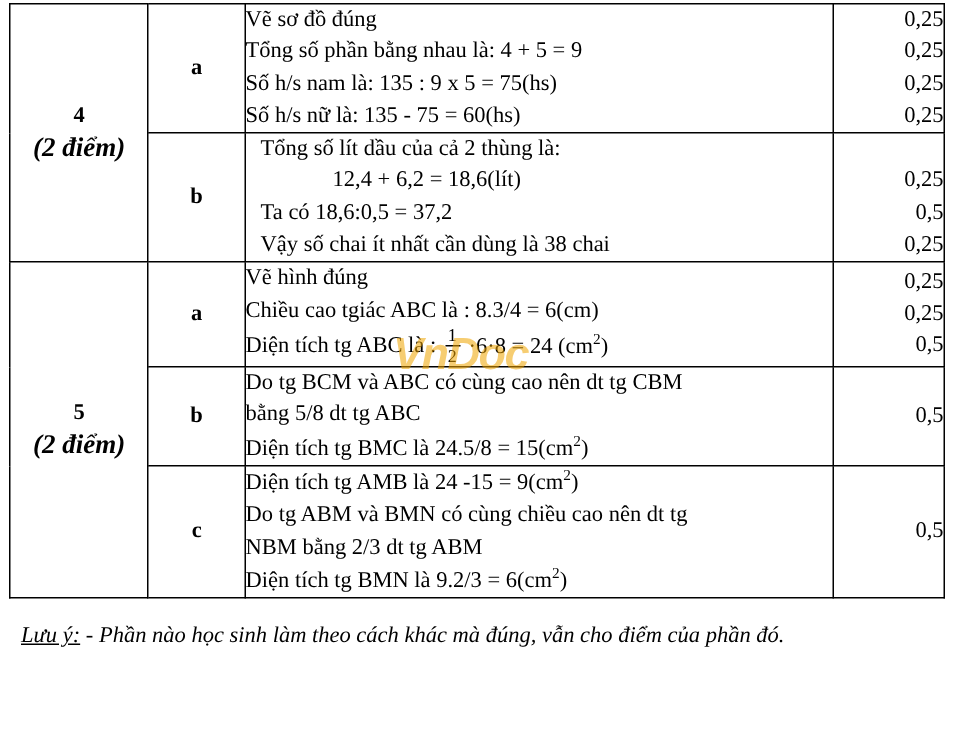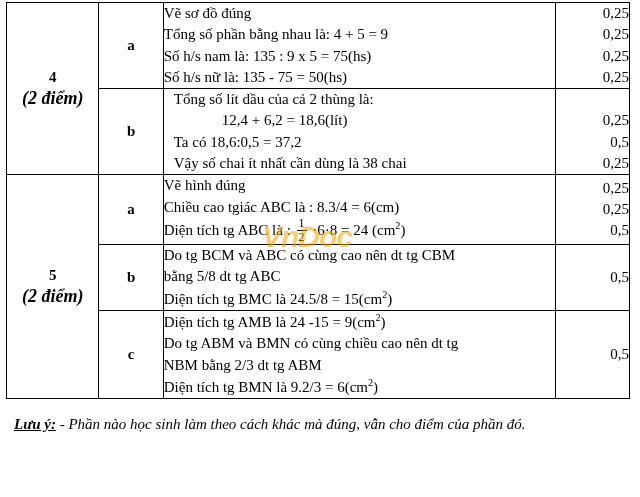--- a/index.html
+++ b/index.html
@@ -104,21 +104,21 @@
   .frac .den { display: block; border-top: 1px solid #000; padding: 0 2px; }
 
   .note {
     margin: 14px 0 0 14px;
     font-size: 15px;
     font-style: italic;
     line-height: 1.5;
     width: 600px;
   }
   .note .lead {
-    font-weight: bold;
+    font-weight: normal;
     font-style: italic;
     text-decoration: underline;
   }
   .note .ln2 { display: block; margin-left: 26px; margin-top: 6px;}
   .note b { font-weight: bold; }
 </style>
 </head>
 <body>
 
 <div class="page">
@@ -141,21 +141,21 @@
           <span>4</span>
           <span class="pts">(2 điểm)</span>
         </td>
         <td class="pcell">
           <span>a</span>
         </td>
         <td class="ccell">
           <span class="ln">Vẽ sơ đồ đúng</span>
           <span class="ln">Tổng số phần bằng nhau là:  4 + 5 = 9</span>
           <span class="ln">Số h/s nam là:   135 : 9 x 5 = 75(hs)</span>
-          <span class="ln">Số h/s nữ là:  135 - 75 = 50(hs)</span>
+          <span class="ln">Số h/s nữ là:  135 - 75 = 60(hs)</span>
         </td>
         <td class="scell">
           <span class="ln">0,25</span>
           <span class="ln">0,25</span>
           <span class="ln">0,25</span>
           <span class="ln">0,25</span>
         </td>
       </tr>
       <tr>
         <td class="pcell">

